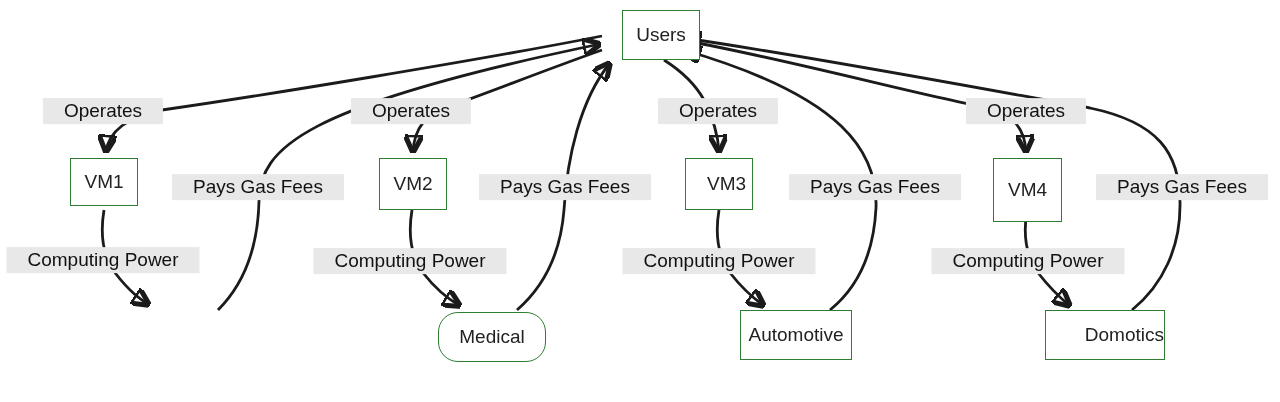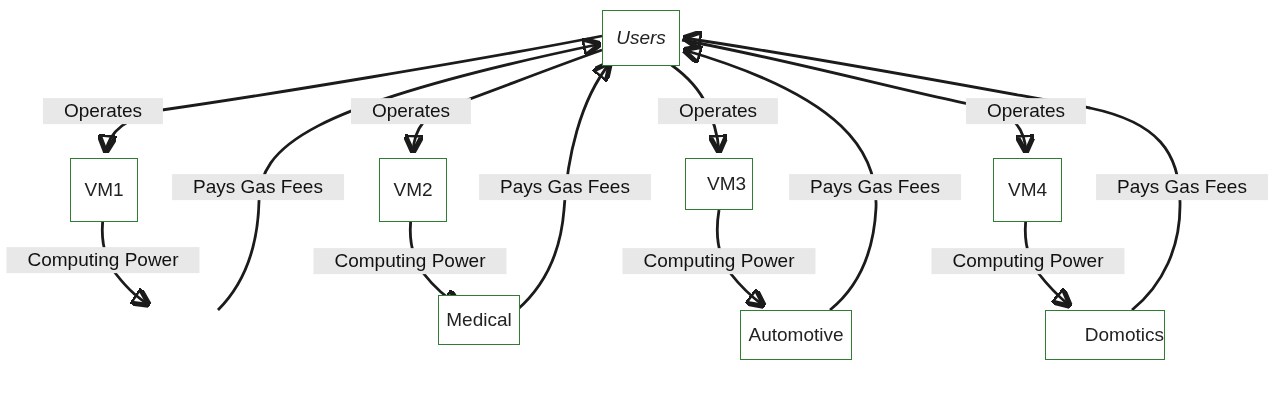--- a/index.html
+++ b/index.html
@@ -64,38 +64,38 @@
     <path d="M412,210 C408,234 411,257 424,274 C438,292 450,300 460,306" marker-end="url(#arrow)" stroke="#1b1b1b"></path>
     <path d="M719,210 C715,234 718,257 731,274 C745,292 756,300 764,306" marker-end="url(#arrow)" stroke="#1b1b1b"></path>
     <path d="M1027,210 C1023,234 1026,257 1039,274 C1053,292 1063,300 1070,306" marker-end="url(#arrow)" stroke="#1b1b1b"></path>
 
     <path d="M218,310 C247,281 258,243 259,201 C260,148 302,106 600,44" marker-end="url(#arrow)" stroke="#1b1b1b"></path>
     <path d="M517,310 C548,283 561,248 564,210 C567,158 580,100 610,63" marker-end="url(#arrow)" stroke="#1b1b1b"></path>
     <path d="M830,310 C862,284 874,248 876,208 C878,153 845,97 684,50" marker-end="url(#arrow)" stroke="#1b1b1b"></path>
     <path d="M1132,310 C1164,284 1180,246 1180,206 C1181,152 1157,122 1090,108 C1000,92 820,58 684,38" marker-end="url(#arrow)" stroke="#1b1b1b"></path>
   </svg>
 
-  <div class="node" style="left:602px;top:10px;width:78px;height:56px;font-style:italic;">
+  <div class="node" style="left:622px;top:10px;width:78px;height:50px;">
     <span>Users</span>
   </div>
 
-  <div class="node" style="left:70px;top:158px;width:68px;height:64px;">
+  <div class="node" style="left:70px;top:158px;width:68px;height:48px;">
     <span>VM1</span>
   </div>
-  <div class="node" style="left:379px;top:158px;width:68px;height:64px;">
+  <div class="node" style="left:379px;top:158px;width:68px;height:52px;">
     <span>VM2</span>
   </div>
   <div class="node" style="left:685px;top:158px;width:68px;height:52px;padding-left:15px;">
     <span>VM3</span>
   </div>
   <div class="node" style="left:993px;top:158px;width:69px;height:64px;">
     <span>VM4</span>
   </div>
 
-  <div class="node" style="left:438px;top:295px;width:82px;height:50px;">
+  <div class="node" style="left:438px;top:312px;width:108px;height:50px;border-radius:20px;">
     <span>Medical</span>
   </div>
   <div class="node" style="left:740px;top:310px;width:112px;height:50px;">
     <span>Automotive</span>
   </div>
   <div class="node" style="left:1045px;top:310px;width:120px;height:50px;justify-content:flex-end;">
     <span>Domotics</span>
   </div>
 
   <div class="edge-label" style="left:103px;top:111px;">Operates</div>

